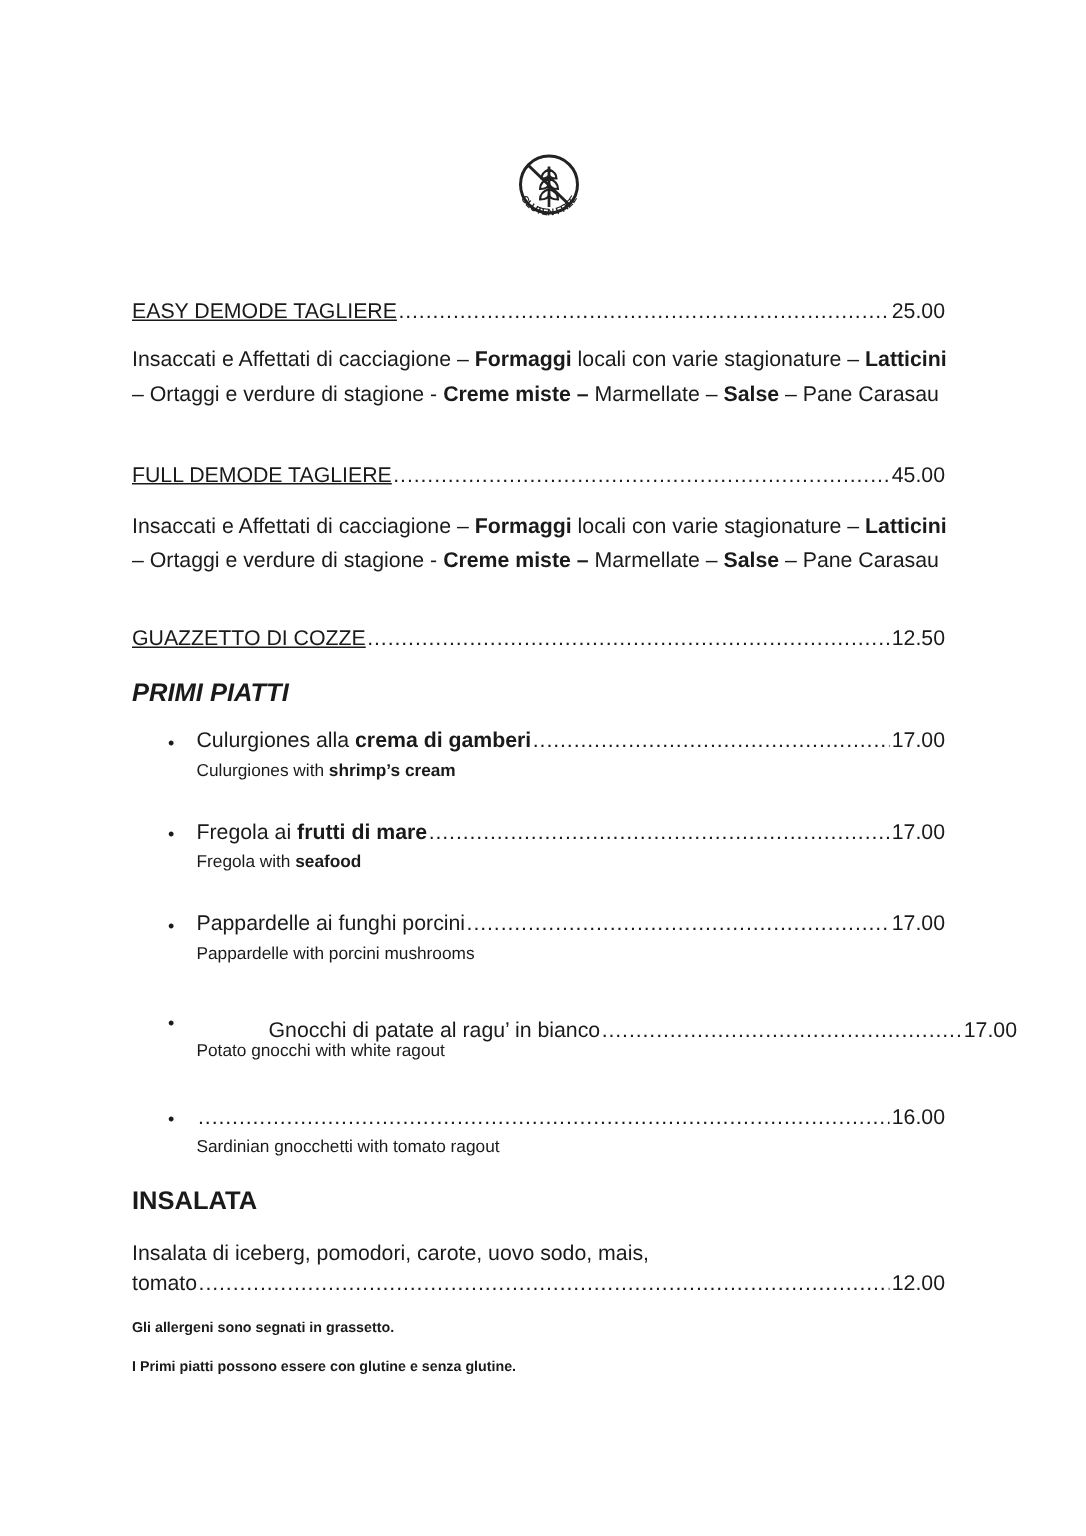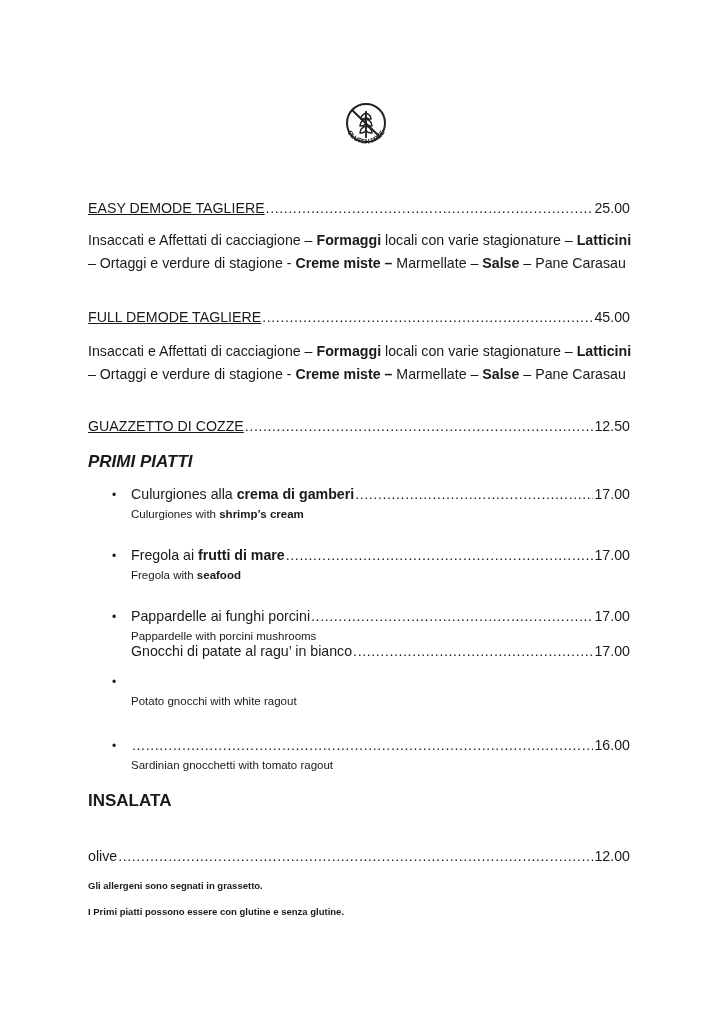--- a/index.html
+++ b/index.html
@@ -83,37 +83,38 @@
       </div>
       <div class="sub" style="top: 569px;">Fregola with <b>seafood</b></div>
       <div class="bullet" style="top: 610px;">•</div>
       <div class="line bullet-line" style="top: 608px;">
         <span class="name">Pappardelle ai funghi porcini</span>
         <span class="dots"></span>
         <span class="price">17.00</span>
       </div>
       <div class="sub" style="top: 630px; text-align: center;">Pappardelle with porcini mushrooms</div>
       <div class="bullet" style="top: 675px;">•</div>
-      <div class="line bullet-line" style="top: 643px;">
+      <div class="line bullet-line" style="top: 679px; margin-left: 48px;">
         <span class="name">Gnocchi di patate al ragu’ in bianco</span>
         <span class="dots"></span>
         <span class="price">17.00</span>
       </div>
       <div class="sub" style="top: 695px;">Potato gnocchi with white ragout</div>
       <div class="bullet" style="top: 739px;">•</div>
       <div class="line bullet-line" style="top: 737px;">
         <span class="dots"></span>
         <span class="price">16.00</span>
       </div>
       <div class="sub" style="top: 759px;">Sardinian gnocchetti with tomato ragout</div>
     </div>
 
   <div class="abs sec" style="left:88px; top:791px">INSALATA</div>
 
+  <div class="desc" style="top:825px; width:540px">Insalata di iceberg, pomodori, carote, uovo sodo, mais,</div>
   <div class="line" style="top:848px">
-    <span class="name">olive</span>
+    <span class="name">tomato</span>
     <span class="dots"></span>
     <span class="price">12.00</span>
   </div>
 
   <div class="note" style="top:880px">Gli allergeni sono segnati in grassetto.</div>
   <div class="note" style="top:906px">I Primi piatti possono essere con glutine e senza glutine.</div>
 </div>
 
 </body></html>

